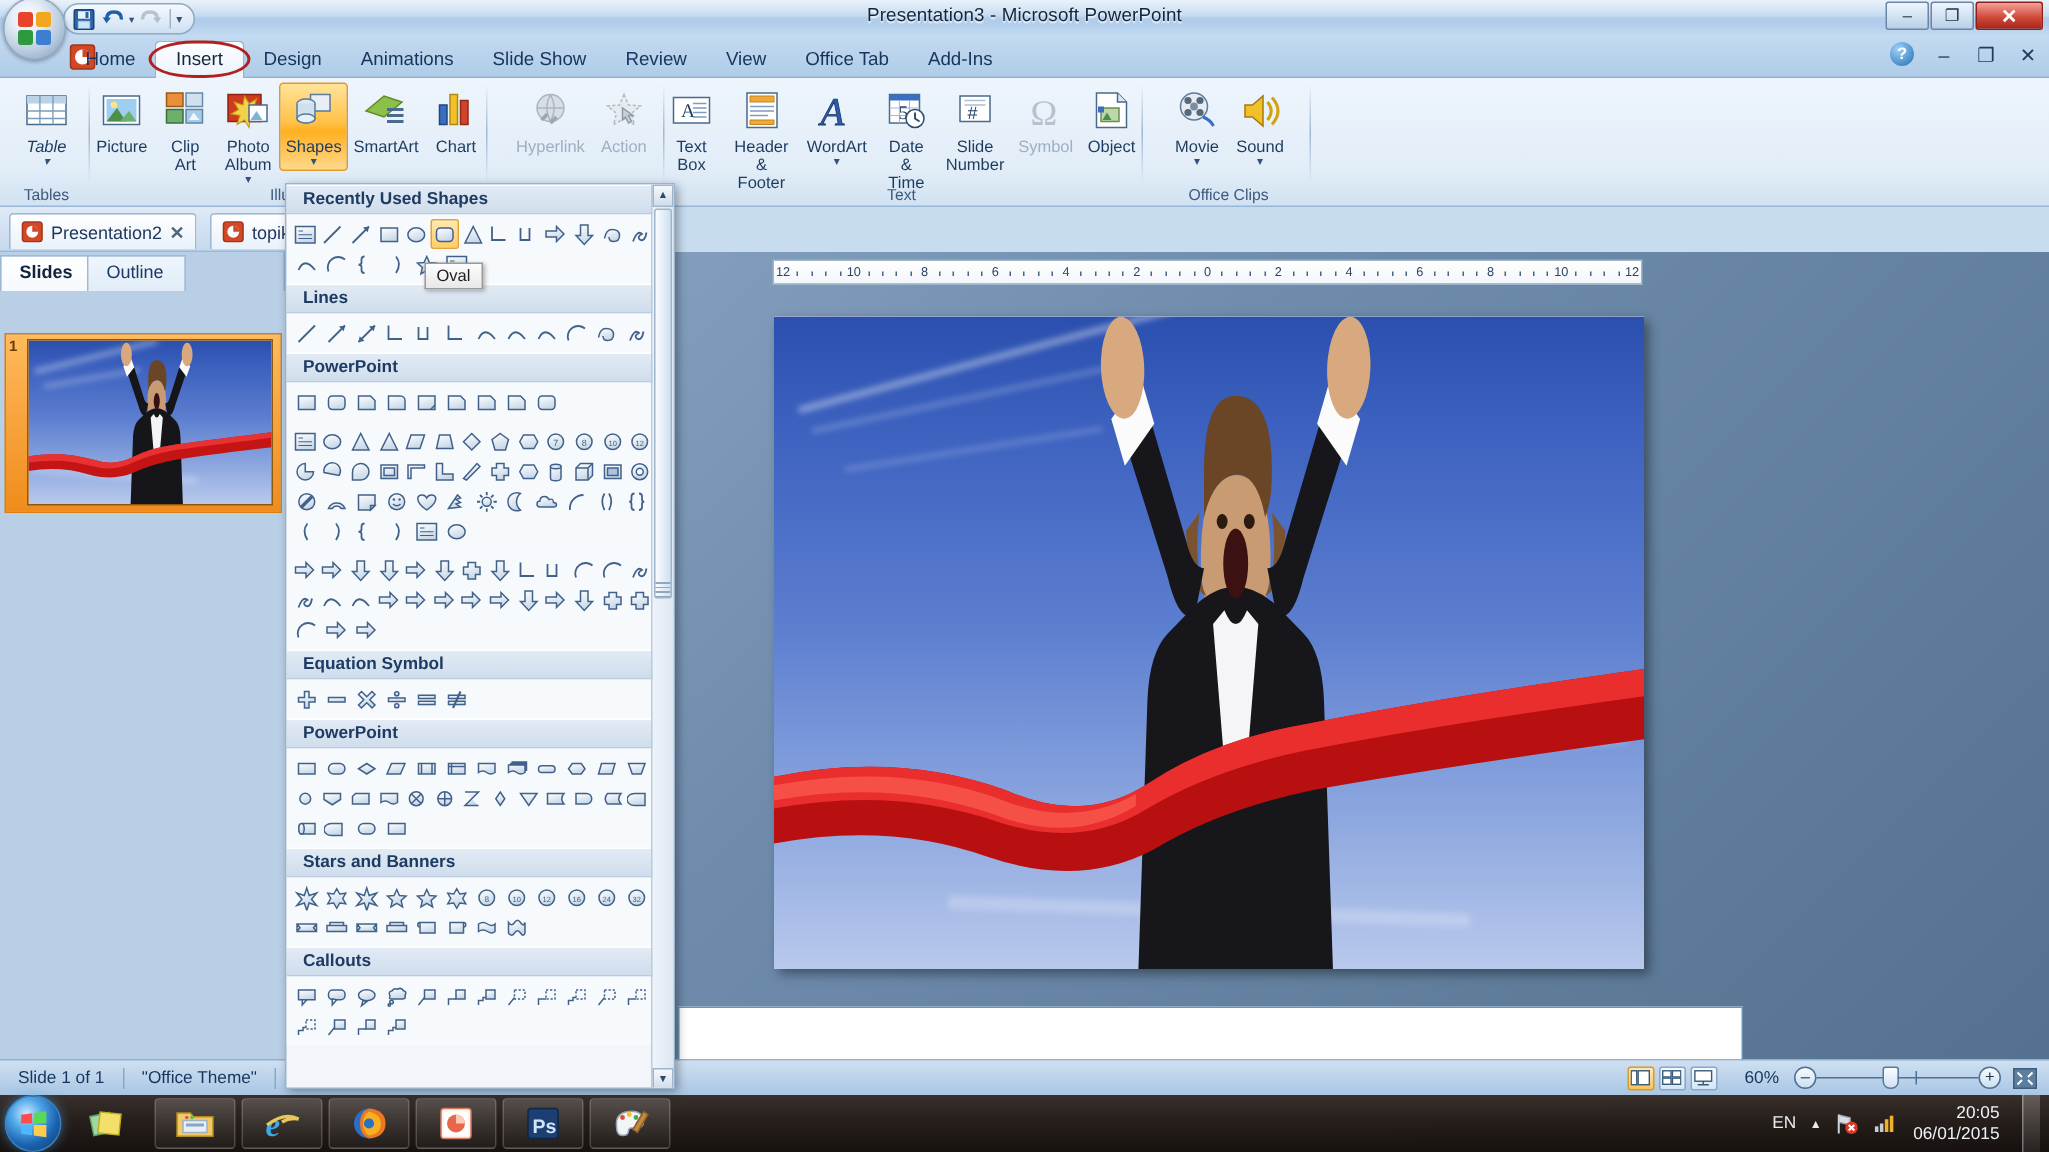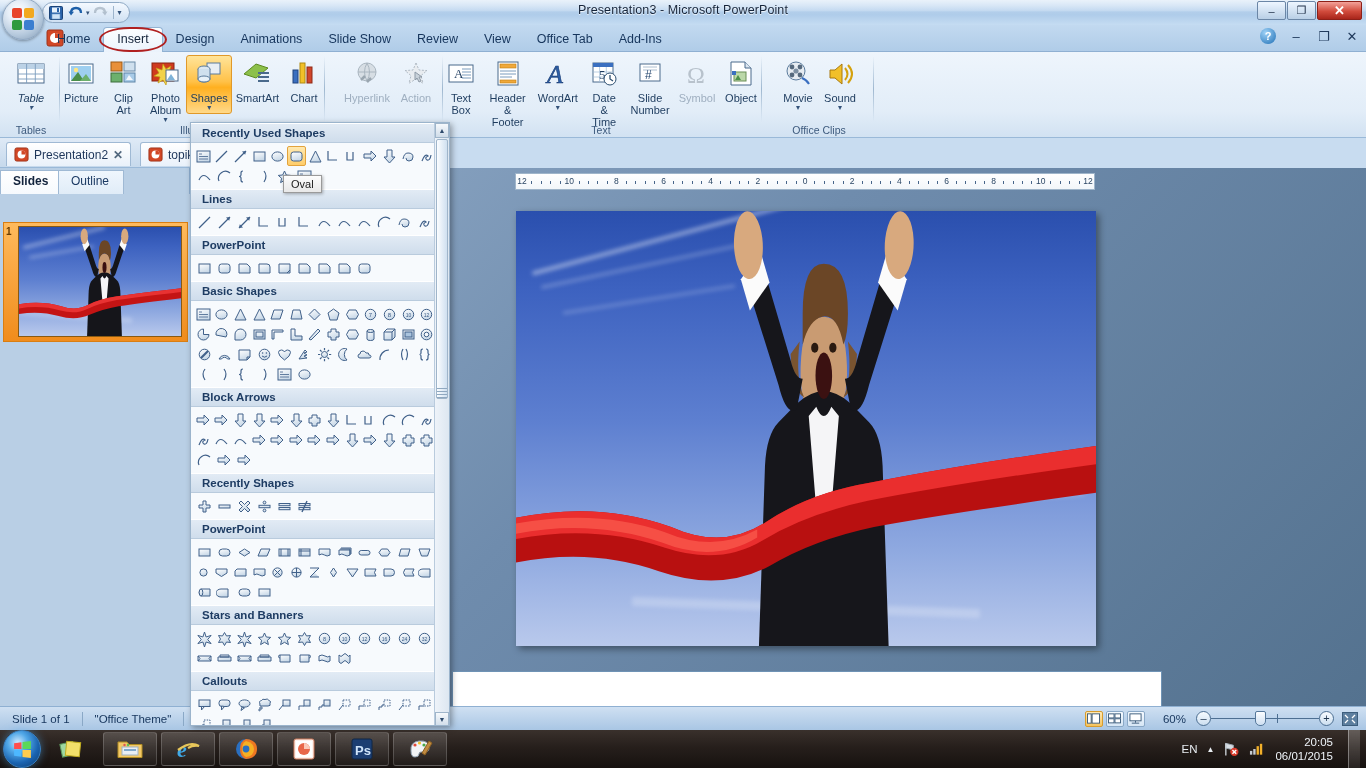--- a/index.html
+++ b/index.html
@@ -1290,21 +1290,20 @@
                     <linearGradient id="gg" x1="0" y1="0" x2="0.4" y2="1">
                       <stop offset="0" stop-color="#ffffff"></stop>
                       <stop offset="1" stop-color="#c9d9e8"></stop>
                     </linearGradient>
                   </defs>
                   <rect x="3" y="4" width="11" height="9" rx="2.6" fill="url(#gg)" stroke="#41618a" stroke-width="1"></rect>
                 </svg>
               </div>
             </div>
           </div>
-          <div class="cat-head">Basic Shapes</div>
           <div class="shape-rows">
             <div class="srow">
               <div class="scell">
                 <svg width="17" height="17" viewBox="0 0 17 17">
                   <defs>
                     <linearGradient id="gg" x1="0" y1="0" x2="0.4" y2="1">
                       <stop offset="0" stop-color="#ffffff"></stop>
                       <stop offset="1" stop-color="#c9d9e8"></stop>
                     </linearGradient>
                   </defs>
@@ -1804,21 +1803,20 @@
                     <linearGradient id="gg" x1="0" y1="0" x2="0.4" y2="1">
                       <stop offset="0" stop-color="#ffffff"></stop>
                       <stop offset="1" stop-color="#c9d9e8"></stop>
                     </linearGradient>
                   </defs>
                   <ellipse cx="8.5" cy="8.5" rx="5.6" ry="4.6" fill="url(#gg)" stroke="#41618a" stroke-width="1"></ellipse>
                 </svg>
               </div>
             </div>
           </div>
-          <div class="cat-head">Block Arrows</div>
           <div class="shape-rows">
             <div class="srow">
               <div class="scell">
                 <svg width="17" height="17" viewBox="0 0 17 17">
                   <defs>
                     <linearGradient id="gg" x1="0" y1="0" x2="0.4" y2="1">
                       <stop offset="0" stop-color="#ffffff"></stop>
                       <stop offset="1" stop-color="#c9d9e8"></stop>
                     </linearGradient>
                   </defs>
@@ -2132,21 +2130,21 @@
                     <linearGradient id="gg" x1="0" y1="0" x2="0.4" y2="1">
                       <stop offset="0" stop-color="#ffffff"></stop>
                       <stop offset="1" stop-color="#c9d9e8"></stop>
                     </linearGradient>
                   </defs>
                   <path d="M2 6 h7 v-3 l5 5 -5 5 v-3 h-7z" fill="url(#gg)" stroke="#41618a" stroke-width="1"></path>
                 </svg>
               </div>
             </div>
           </div>
-          <div class="cat-head">Recently Shapes</div>
+          <div class="cat-head">Equation Symbol</div>
           <div class="shape-rows">
             <div class="srow">
               <div class="scell">
                 <svg width="17" height="17" viewBox="0 0 17 17">
                   <defs>
                     <linearGradient id="gg" x1="0" y1="0" x2="0.4" y2="1">
                       <stop offset="0" stop-color="#ffffff"></stop>
                       <stop offset="1" stop-color="#c9d9e8"></stop>
                     </linearGradient>
                   </defs>

